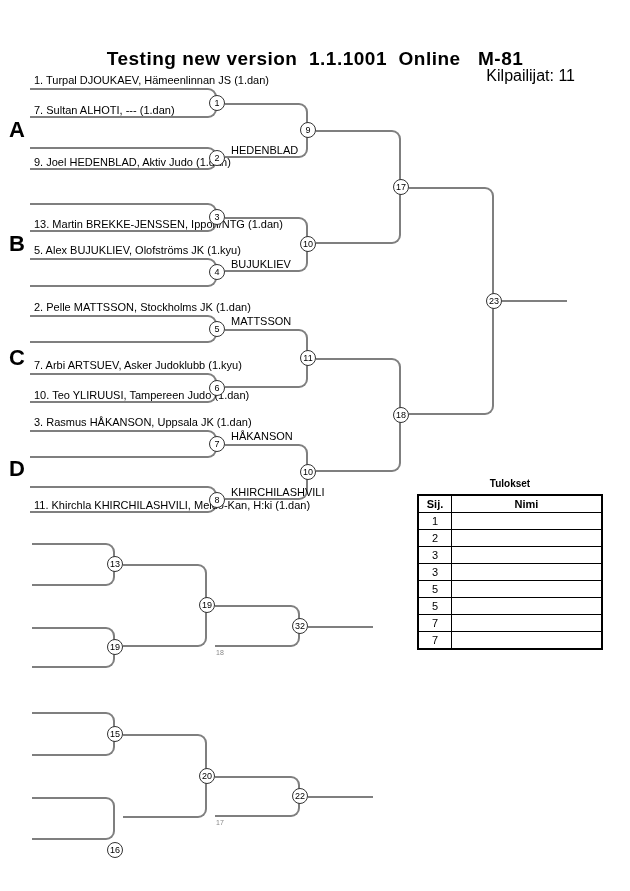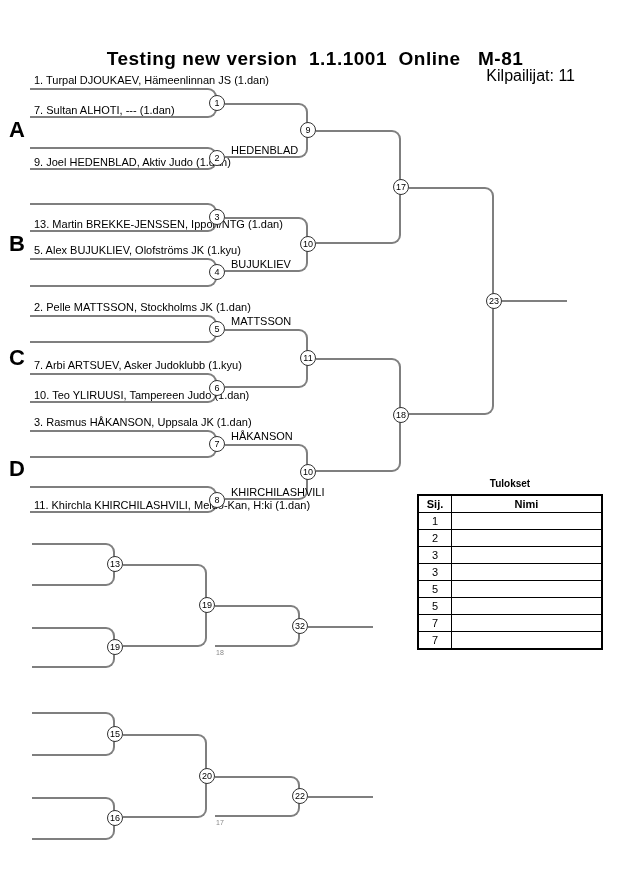--- a/index.html
+++ b/index.html
@@ -99,21 +99,21 @@
   <div class="circle" style="left:209px;top:380px">6</div>
   <div class="circle" style="left:209px;top:436px">7</div>
   <div class="circle" style="left:209px;top:492px">8</div>
   <div class="circle" style="left:300px;top:122px">9</div>
   <div class="circle" style="left:300px;top:236px">10</div>
   <div class="circle" style="left:300px;top:350px">11</div>
   <div class="circle" style="left:300px;top:464px">10</div>
   <div class="circle" style="left:107px;top:556px">13</div>
   <div class="circle" style="left:107px;top:639px">19</div>
   <div class="circle" style="left:107px;top:726px">15</div>
-  <div class="circle" style="left:107px;top:810px">16</div>
+  <div class="circle" style="left:107px;top:842px">16</div>
   <div class="circle" style="left:393px;top:179px">17</div>
   <div class="circle" style="left:393px;top:407px">18</div>
   <div class="circle" style="left:199px;top:597px">19</div>
   <div class="circle" style="left:199px;top:768px">20</div>
   <div class="circle" style="left:292px;top:618px">32</div>
   <div class="circle" style="left:292px;top:788px">22</div>
   <div class="circle" style="left:486px;top:293px">23</div>
 
   <div class="results">
     <div class="rtitle">Tulokset</div>

